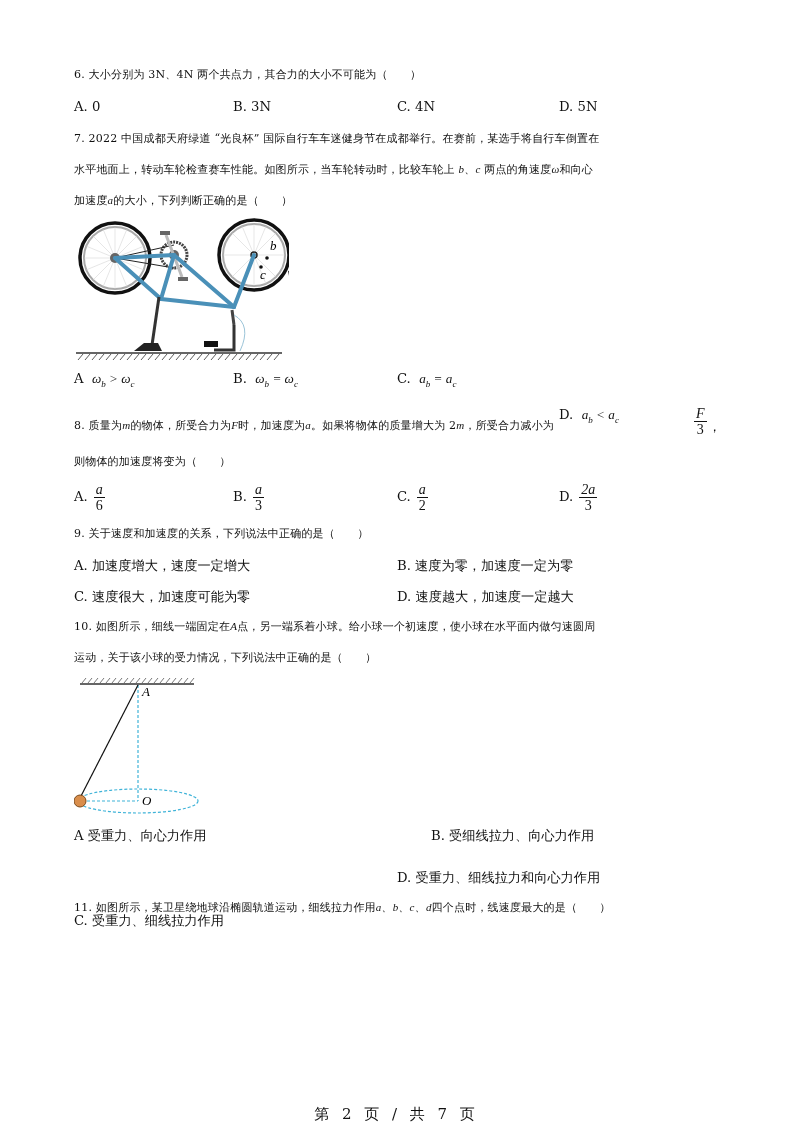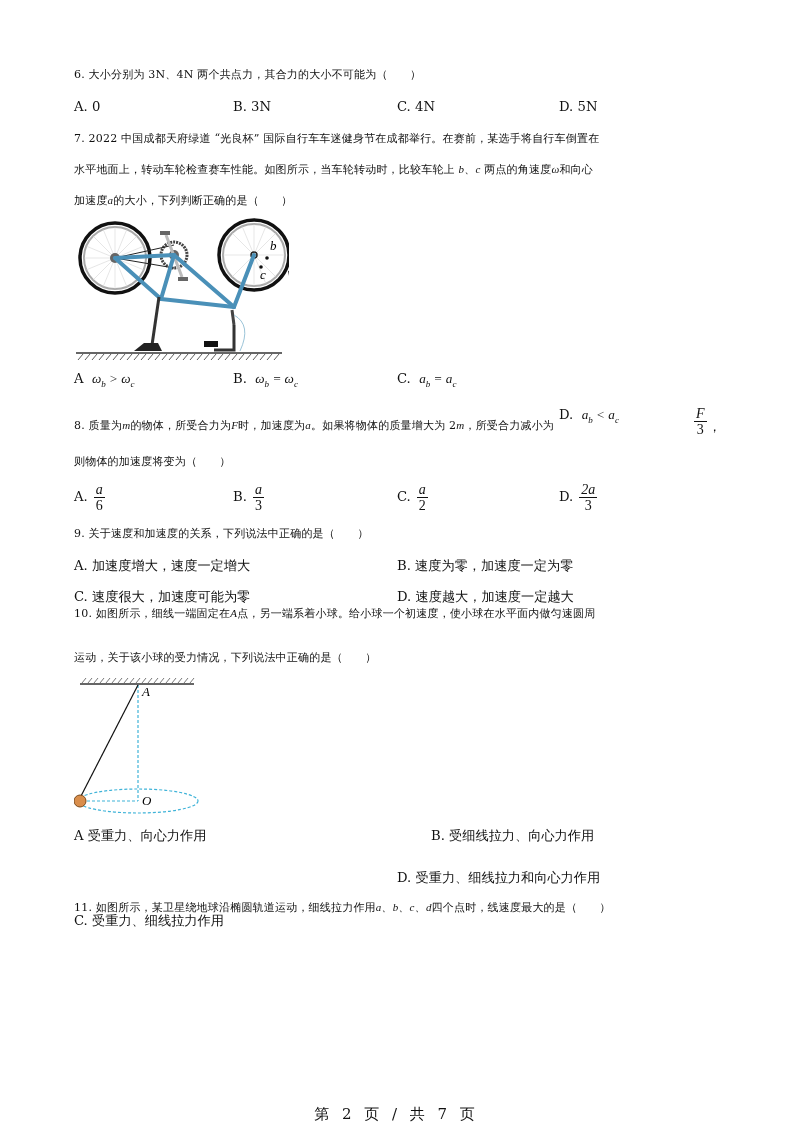--- a/index.html
+++ b/index.html
@@ -184,21 +184,21 @@
 
 <div class="line" style="top:526px;">
   <span>9.</span>
   <span>关于速度和加速度的关系，下列说法中正确的是（　　）</span>
 </div>
 <div class="opt" style="top:557px;left:74px;"><span>A.</span> <span>加速度增大，速度一定增大</span></div>
 <div class="opt" style="top:557px;left:397px;"><span>B.</span> <span>速度为零，加速度一定为零</span></div>
 <div class="opt" style="top:588px;left:74px;"><span>C.</span> <span>速度很大，加速度可能为零</span></div>
 <div class="opt" style="top:588px;left:397px;"><span>D.</span> <span>速度越大，加速度一定越大</span></div>
 
-<div class="line" style="top:606px;">
+<div class="line" style="top:619px;">
   <span>10.</span>
   <span>如图所示，细线一端固定在</span><span class="math">A</span><span>点，另一端系着小球。给小球一个初速度，使小球在水平面内做匀速圆周</span>
 </div>
 <div class="line" style="top:650px;">运动，关于该小球的受力情况，下列说法中正确的是（　　）</div>
 
 <svg style="left:74px;top:674px;" width="130" height="145" viewBox="0 0 130 145">
   <line x1="6" y1="10" x2="120" y2="10" stroke="#333" stroke-width="1.5"></line>
   <g stroke="#555" stroke-width="0.8">
     <line x1="8" y1="9" x2="12" y2="4"></line>
       <line x1="14" y1="9" x2="18" y2="4"></line>

